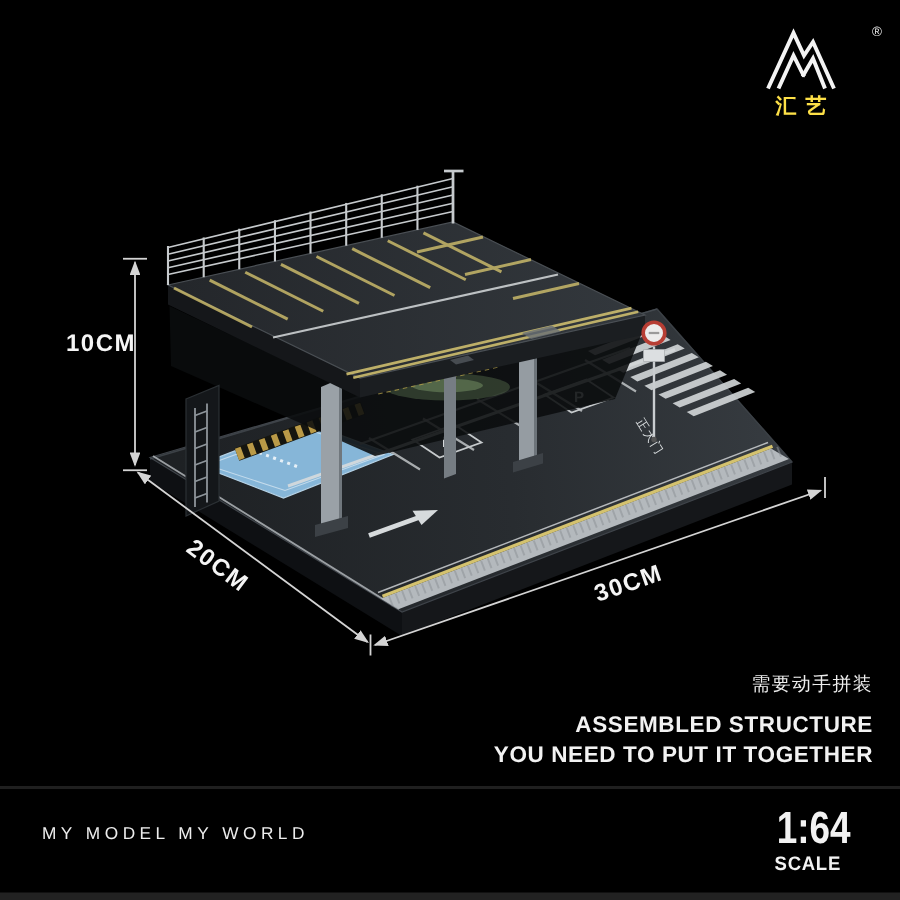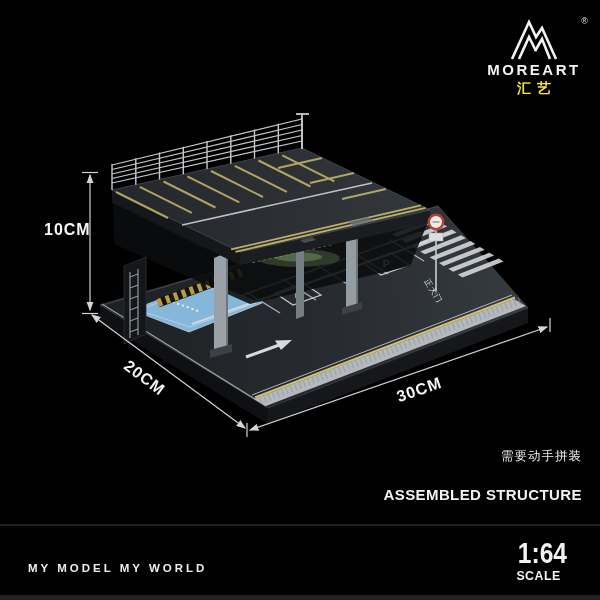--- a/index.html
+++ b/index.html
@@ -14,26 +14,26 @@
   .brand-cn{font-size:14px;font-weight:bold;letter-spacing:6px;color:#fde047;margin-top:2px;text-indent:6px;}
   
   .dim{font-size:16px;font-weight:bold;letter-spacing:1px;color:#f5f5f5;}
   .dim-h{left:44px;top:221px;}
   .dim-d{left:121px;top:369px;transform:rotate(37deg);}
   .dim-w{left:396px;top:381px;transform:rotate(-19deg);}
   
   .assembly{top:444px;right:18px;text-align:right;}
   .as-cn-title{font-size:18px;font-weight:bold;letter-spacing:2px;}
   .as-cn-sub{font-size:12.5px;font-weight:normal;letter-spacing:1px;margin-top:4px;color:#ededed;}
-  .as-en1{font-size:15px;font-weight:bold;letter-spacing:.4px;margin-top:21px;}
+  .as-en1{font-size:15px;font-weight:bold;letter-spacing:.4px;margin-top:10px;}
   .as-en2{font-size:15px;font-weight:bold;letter-spacing:.4px;margin-top:3px;}
   
   .slogan{left:28px;top:546px;}
   .slogan-cn{font-size:16px;font-weight:bold;letter-spacing:5px;}
-  .slogan-en{font-size:11.5px;font-weight:bold;letter-spacing:3px;margin-top:16px;color:#ededed;}
+  .slogan-en{font-size:11.5px;font-weight:normal;letter-spacing:3px;margin-top:4px;color:#ededed;}
   .scale{top:538px;right:33px;text-align:center;}
   .scale-value{font-size:30px;font-weight:bold;transform:scaleX(.82);transform-origin:right center;line-height:1;}
   .scale-label{font-size:13px;font-weight:bold;letter-spacing:.5px;transform:scaleX(.95);transform-origin:right center;margin-top:0px;}
   .hairline{position:absolute;left:0;top:524px;width:600px;height:2px;background:#1f1f1f;}
   .bottombar{position:absolute;left:0;bottom:0;width:600px;height:5px;background:#222;}
 </style>
 </head>
 <body>
 
 <div id="stage">
@@ -230,31 +230,31 @@
 
   <div class="txt brand">
     <span class="reg">®</span>
     <svg width="96" height="46" viewBox="0 0 96 46" style="display:block;margin:0 auto;">
       <g fill="none" stroke="#f3f3f3" stroke-width="2.6" stroke-linejoin="miter">
         <path d="M26,45 L43,8 L50,23 L56,14 L70,45"></path>
         <path d="M33,45 L43,23 L50,37"></path>
         <path d="M49,37 L56,25 L64,45"></path>
       </g>
     </svg>
-    <div class="brand-name">MOREART</div>
     <div class="brand-cn">汇艺</div>
   </div>
 
   <div class="txt dim dim-h">10CM</div>
   <div class="txt dim dim-d">20CM</div>
   <div class="txt dim dim-w">30CM</div>
 
   <div class="txt assembly">
     <div class="as-cn-sub">需要动手拼装</div>
     <div class="as-en1">ASSEMBLED STRUCTURE</div>
+    <div class="as-en2">YOU NEED TO PUT IT TOGETHER</div>
   </div>
 
   <div class="hairline"></div>
 
   <div class="txt slogan">
     <div class="slogan-en">MY MODEL MY WORLD</div>
   </div>
   <div class="txt scale">
     <div class="scale-value">1:64</div>
     <div class="scale-label">SCALE</div>

